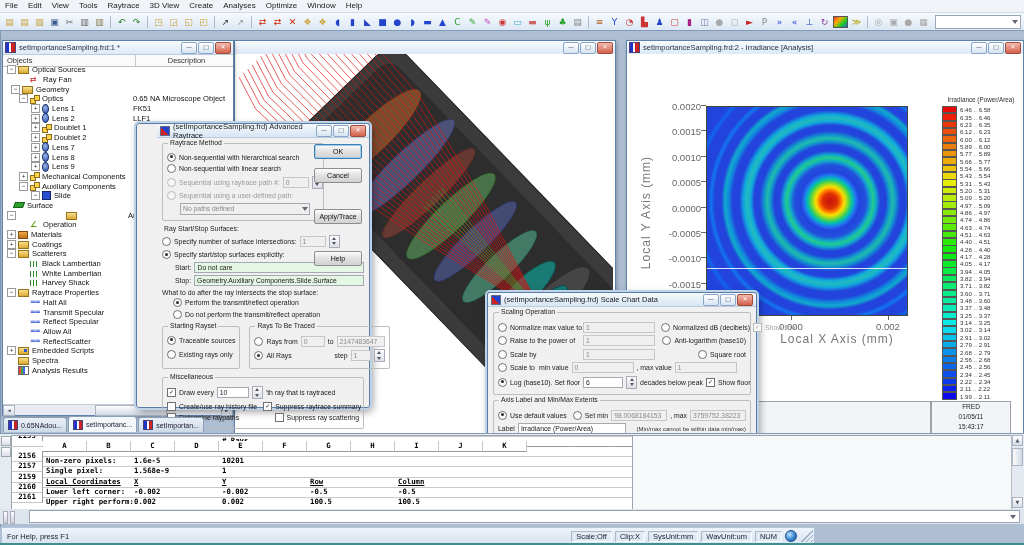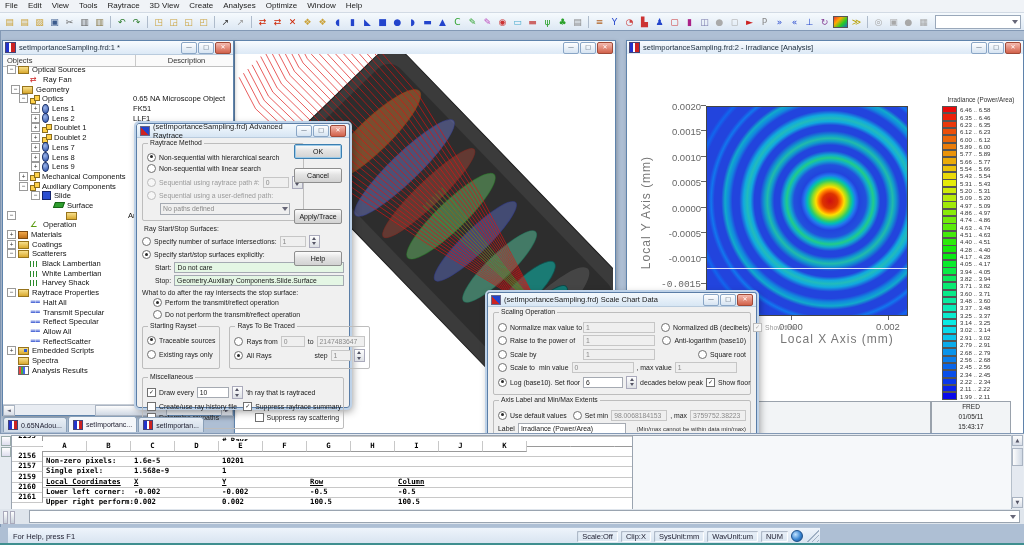--- a/index.html
+++ b/index.html
@@ -156,21 +156,21 @@
   #outvsb{position:absolute;right:1px;top:1px;width:11px;height:73px;background:#e4e9f0;border-left:1px solid #b5bfca;}
   #outvsb .sbbtn{width:9px;}
   #outvsb .vthumb{width:9px;height:16px;background:linear-gradient(90deg,#fdfdfd,#cfd8e4);border:1px solid #aab4c2;margin-top:2px;}
   
   #cmdline{position:absolute;left:0;top:479px;width:1024px;height:15px;background:#dfe5ec;display:flex;align-items:center;}
   #cmdgrip{width:26px;height:11px;display:flex;gap:2px;padding-left:3px;}
   .grip{width:3px;height:11px;background:linear-gradient(#fff,#c8d0da);border:1px solid #aab;}
   #cmdinput{flex:1;height:11px;background:#fff;border:1px solid #9aa4b0;display:flex;align-items:center;}
   #cmdinput .dar{margin-left:auto;margin-right:3px;}
   
-  #statusbar{position:absolute;left:8px;top:527px;width:812px;height:16px;
+  #statusbar{position:absolute;left:2px;top:527px;width:812px;height:16px;
              background:linear-gradient(#eef4fb,#d7e3f0);border-top:1px solid #b6c6da;
              display:flex;align-items:center;font-size:7.5px;color:#223;}
   #statushelp{padding-left:5px;flex:1;}
   .seg{height:11px;line-height:11px;padding:0 5px;margin-right:3px;
        box-shadow:inset 1px 1px 1px rgba(120,135,155,.55), inset -1px -1px 1px #fff;border-radius:1px;}
   #globe{width:10px;height:10px;border-radius:50%;margin-right:4px;
          background:radial-gradient(circle at 35% 35%,#bfe2ff,#3b86d2 55%,#1b4f8a);border:1px solid #1b4f8a;}
   #grip{width:12px;height:12px;margin-right:1px;
         background:linear-gradient(135deg,transparent 50%,#9fb0c4 50% 55%,transparent 55% 70%,#9fb0c4 70% 75%,transparent 75% 90%,#9fb0c4 90% 95%,transparent 95%);}
   #tealstrip{position:absolute;left:0;top:543px;width:1024px;height:2px;background:#3f8f8f;}
@@ -408,21 +408,21 @@
           <div class="trow" style="padding-left: 16px;">
             <span class="exp">−</span>
             <span class="tico ti-cluster"></span>
             <span class="tlab">Auxiliary Components</span>
           </div>
           <div class="trow" style="padding-left: 28px;">
             <span class="exp">−</span>
             <span class="tico ti-slide"></span>
             <span class="tlab">Slide</span>
           </div>
-          <div class="trow" style="padding-left: 40px; align-items: center;">
+          <div class="trow" style=" align-items: center;">
             <span class="exp none"></span>
             <span class="tico ti-surface"></span>
             <span class="tlab">Surface</span>
           </div>
           <div class="trow" style="padding-left: 4px; gap: 48px;">
             <span class="exp">−</span>
             <span class="tico ti-folder"></span>
             <span class="tlab">Analysis Surface(s)</span>
           </div>
           <div class="trow" style="padding-left: 16px;">
@@ -534,21 +534,21 @@
             <div class="ytick" style="left: 30px; top: 97.8px;">0.0010</div>
             <div class="ytickmark" style="left: 74px; top: 101.8px;"></div>
             <div class="ytick" style="left: 30px; top: 123.2px;">0.0005</div>
             <div class="ytickmark" style="left: 74px; top: 127.2px;"></div>
             <div class="ytick" style="left: 30px; top: 148.6px;">0.0000</div>
             <div class="ytickmark" style="left: 74px; top: 152.6px;"></div>
             <div class="ytick" style="left: 30px; top: 174px;">-0.0005</div>
             <div class="ytickmark" style="left: 74px; top: 178px;"></div>
             <div class="ytick" style="left: 30px; top: 199.4px;">-0.0010</div>
             <div class="ytickmark" style="left: 74px; top: 203.4px;"></div>
-            <div class="ytick" style="left: 30px; top: 224.8px; font-family: Liberation Mono, monospace;">-0.0015</div>
+            <div class="ytick" style="left: 30px; top: 224.8px;">-0.0015</div>
             <div class="ytickmark" style="left: 74px; top: 228.8px;"></div>
           </div>
         <div id="xticks">
             <div class="xtickmark" style="left: 164px; top: 261px;"></div>
             <div class="xtick" style="left: 144px; top: 267px;">0.000</div>
             <div class="xtickmark" style="left: 261px; top: 261px;"></div>
             <div class="xtick" style="left: 241px; top: 267px;">0.002</div>
           </div>
         <div id="plot">
           <svg width="200" height="208" viewBox="0 0 200 208">
@@ -762,21 +762,21 @@
         </div>
         <div id="anfooter1"></div>
         <div id="stampbox">
           <div>FRED</div>
           <div>01/05/11</div>
           <div>15:43:17</div>
         </div>
       </div>
     </div>
 
-    <div class="dlg" id="rtdlg" style="left:136px;top:93px;width:212px;height:283px;">
+    <div class="dlg" id="rtdlg" style="left:136px;top:93px;width:212px;height:283px;padding-left:20px;">
       <div class="dtitle">
         <span class="dlgico"></span>
         <span class="ttl">(setImportanceSampling.frd) Advanced Raytrace</span>
         <span class="wbtns">
           <span class="wbtn">—</span>
           <span class="wbtn">□</span>
           <span class="wbtn close">✕</span>
         </span>
       </div>
       <div id="rtbody" style="position:relative;">

